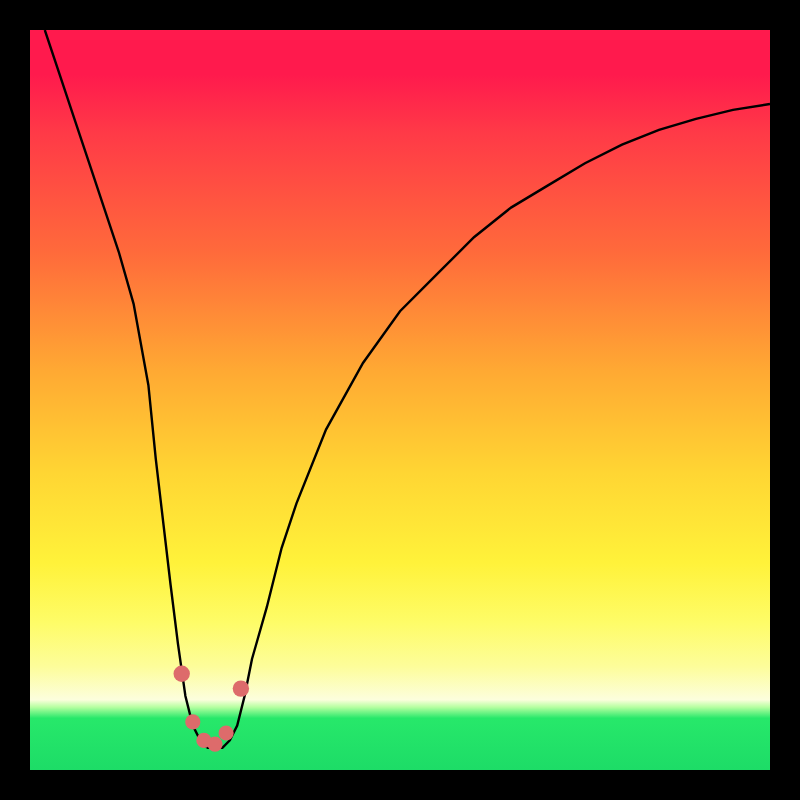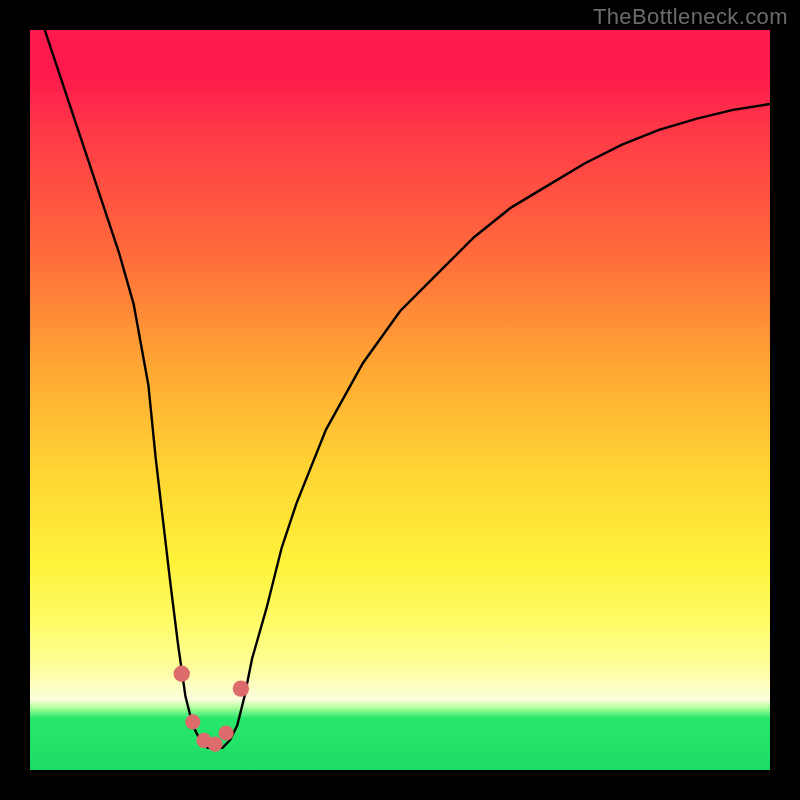--- a/index.html
+++ b/index.html
@@ -62,21 +62,20 @@
     width: 100%;
     height: 100%;
     z-index: 20;
   }
 </style>
 </head>
 <body>
 
 <div class="stage">
 
-  <div class="watermark">TheBottleneck.com</div>
 
   <div class="plot-area">
     <div class="gradient"></div>
 
     <svg class="curves" viewBox="0 0 740 740" preserveAspectRatio="none">
       <path fill="none" stroke="#000" stroke-width="2.4" d="M 14.80 0.00
                L 29.60 44.40
                L 44.40 88.80
                L 59.20 133.20
                L 74.00 177.60

